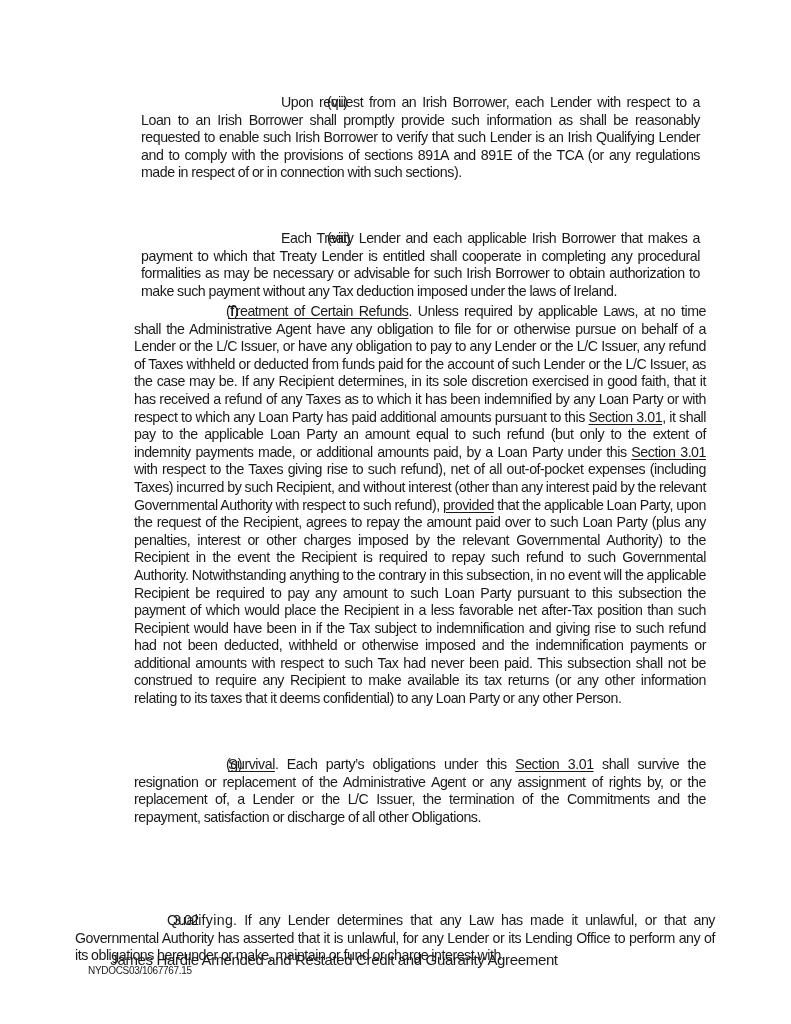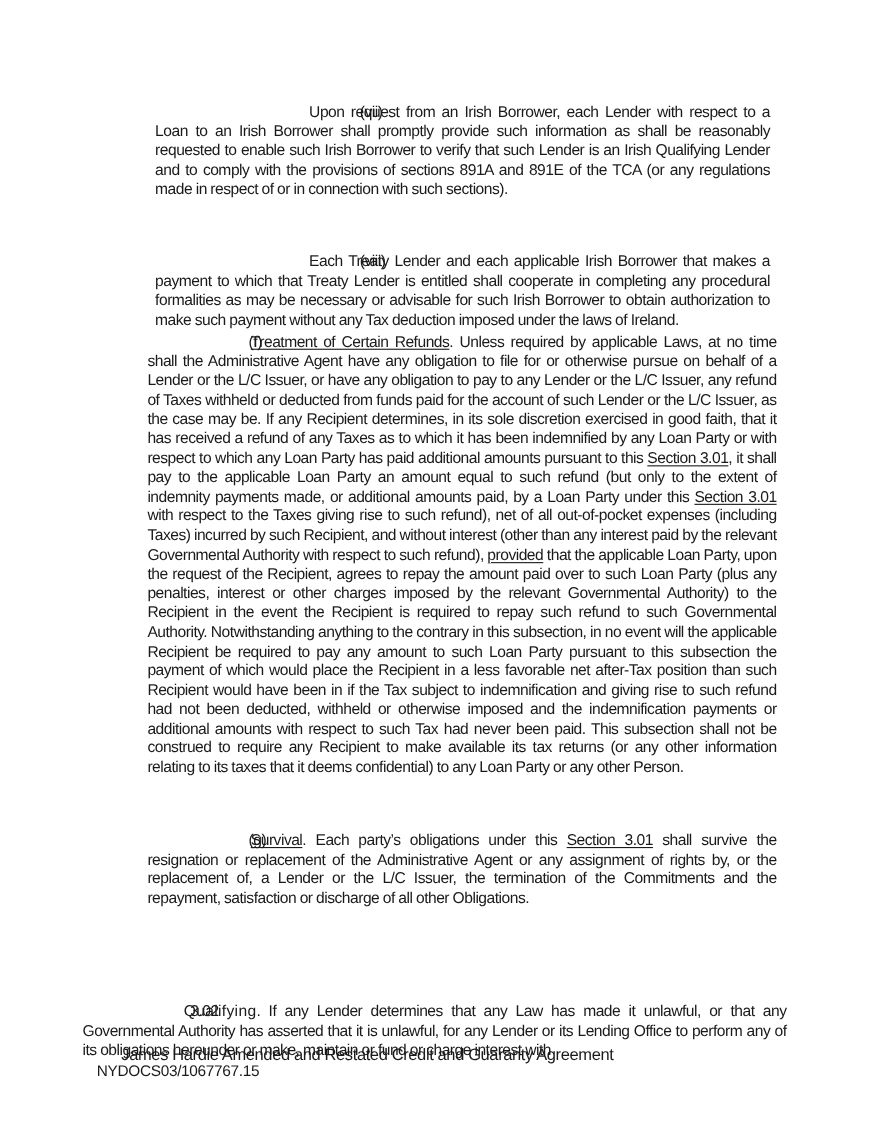--- a/index.html
+++ b/index.html
@@ -63,21 +63,21 @@
       left: 0;
       width: 668px;
       text-align: center;
       font-size: 15px;
       letter-spacing: -0.35px;
     }
     .footer-docid {
       position: absolute;
       top: 965px;
       left: 88px;
-      font-size: 14px;
+      font-size: 10px;
       letter-spacing: -0.3px;
     }
   </style>
 </head>
 <body>
 
 <div class="page">
 
   <p class="para p-roman" id="p-vii"><span class="label">(vii)</span><span>Upon request from an Irish Borrower, each Lender with respect to a Loan to an Irish Borrower shall promptly provide such information as shall be reasonably requested to enable such Irish Borrower to verify that such Lender is an Irish Qualifying Lender and to comply with the provisions of sections 891A and 891E of the TCA (or any regulations made in respect of or in connection with such sections).</span></p>
 

